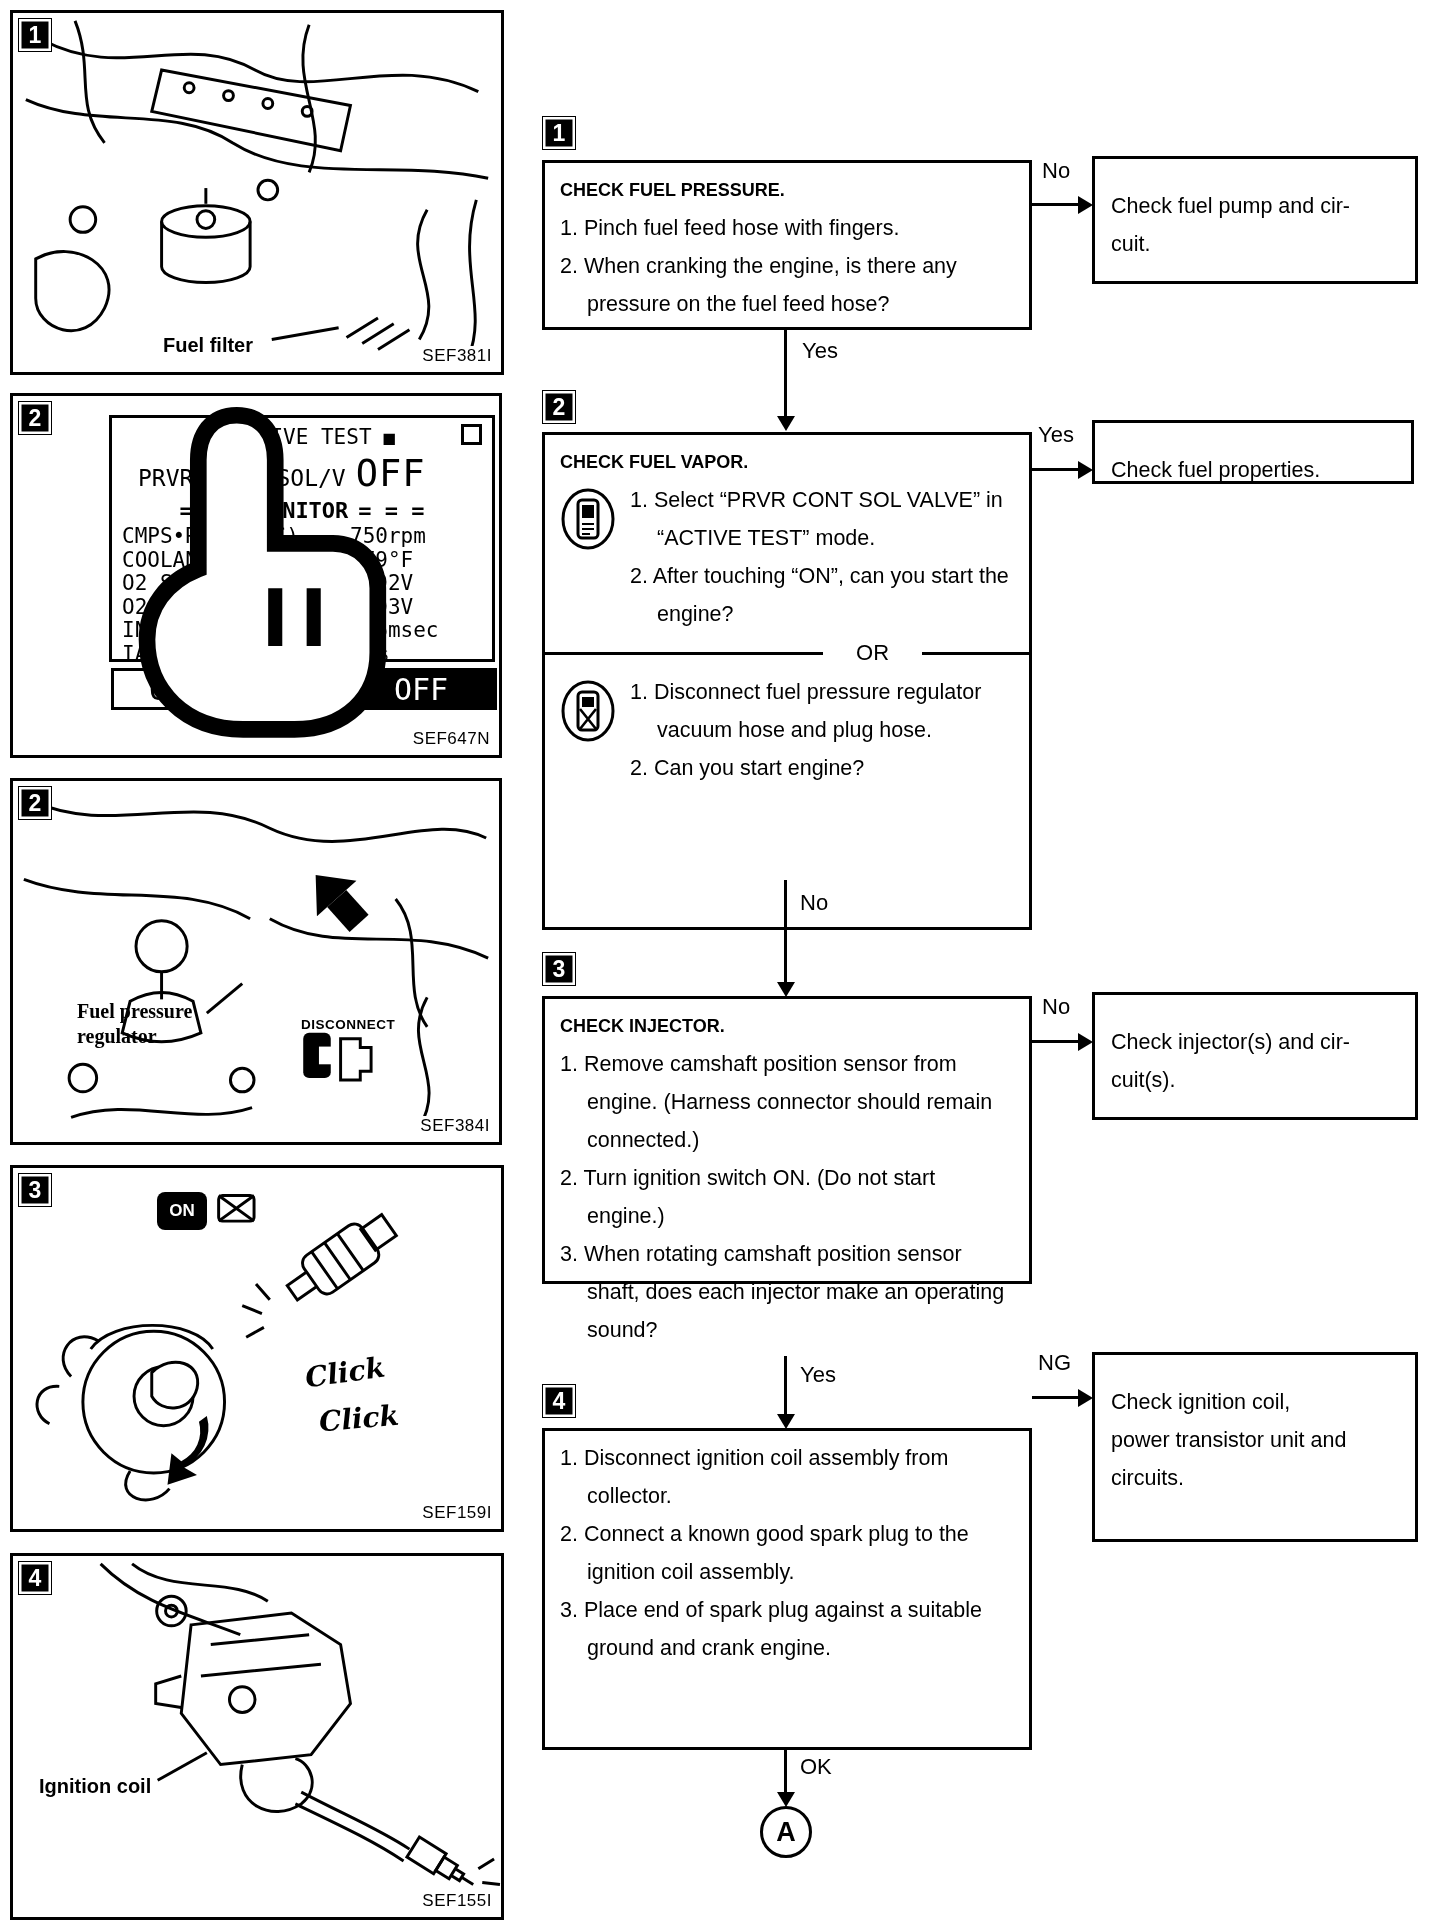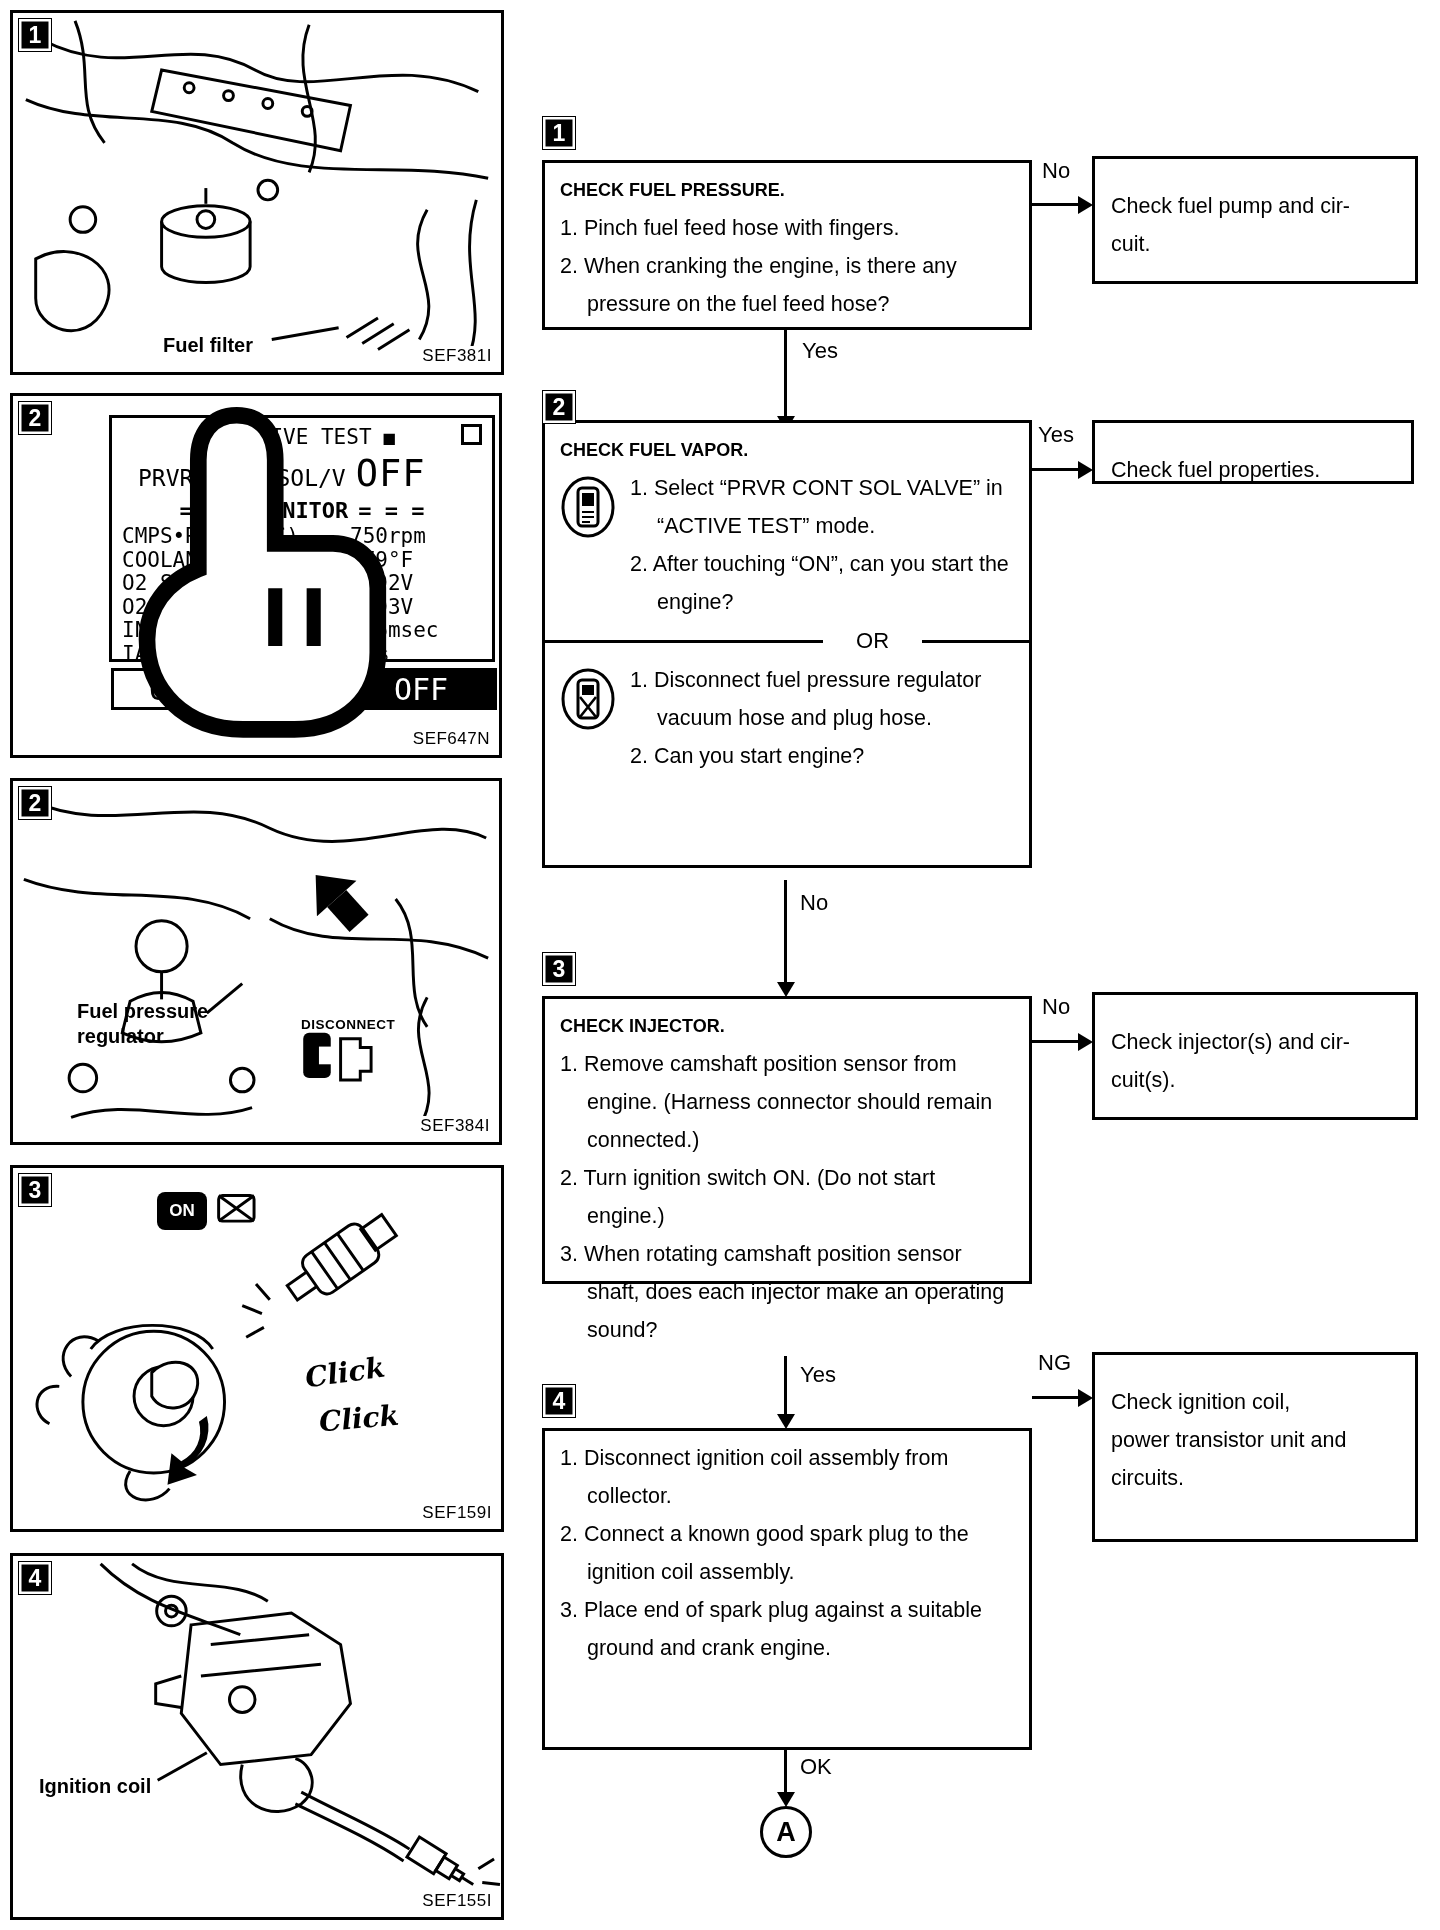--- a/index.html
+++ b/index.html
@@ -184,21 +184,21 @@
         <g transform="rotate(-42 338 132)">
           <rect x="326" y="116" width="26" height="34" fill="#000"></rect>
           <polygon points="312,116 366,116 339,84" fill="#000"></polygon>
         </g>
         <rect x="294" y="256" width="28" height="46" rx="6" fill="#000"></rect>
         <rect x="310" y="270" width="14" height="18" fill="#fff"></rect>
         <path d="M332 262 h20 v9 h11 v24 h-11 v9 h-20 z" fill="#fff" stroke="#000" stroke-width="3"></path>
       </g>
     </svg>
     <div class="badge" style="left:5px; top:5px;">2</div>
-    <div class="ill-label" style="left:64px; top:218px;">
+    <div class="ill-label" style="left:64px; top:218px;font-family:Liberation Serif, serif;">
       <div>Fuel pressure</div>
       <div>regulator</div>
     </div>
     <div class="disconnect-label" style="left:288px; top:236px;">DISCONNECT</div>
     <div class="figcode">SEF384I</div>
   </div>
 
   <div class="panel" style="left:10px; top:1165px; width:494px; height:367px;">
     <svg viewBox="0 0 494 367">
       <g fill="none" stroke="#000" stroke-width="3">
@@ -266,21 +266,21 @@
   <div class="hline" style="left:1032px; top:203px; width:46px;"></div>
   <div class="rhead" style="left:1078px; top:195.5px;"></div>
   <div class="clabel" style="left:1042px; top:158px;">No</div>
   <div class="sbox" style="left:1092px; top:156px; height:128px;">Check fuel pump and cir-
 cuit.</div>
   <div class="vline" style="left:784px; top:330px; height:86px;"></div>
   <div class="vhead" style="left:776.5px; top:416px;"></div>
   <div class="clabel" style="left:802px; top:338px;">Yes</div>
 
   <div class="badge" style="left:542px; top:390px;">2</div>
-  <div class="fbox" style="left:542px; top:420px; height:448px;">
+  <div class="fbox" style="left:542px; top:432px; height:498px;">
     <div class="ftitle">CHECK FUEL VAPOR.</div>
     <div class="fsection">
       <div class="icol">
         <svg width="56" height="64" viewBox="0 0 56 64">
           <ellipse cx="28" cy="32" rx="25" ry="29" fill="none" stroke="#000" stroke-width="3"></ellipse>
           <rect x="18" y="13" width="20" height="38" rx="4" fill="#fff" stroke="#000" stroke-width="3"></rect>
           <rect x="22" y="18" width="12" height="13" fill="#000"></rect>
           <path d="M22 37 h12 M22 42 h12 M22 47 h8" stroke="#000" stroke-width="2" fill="none"></path>
         </svg>
       </div>

